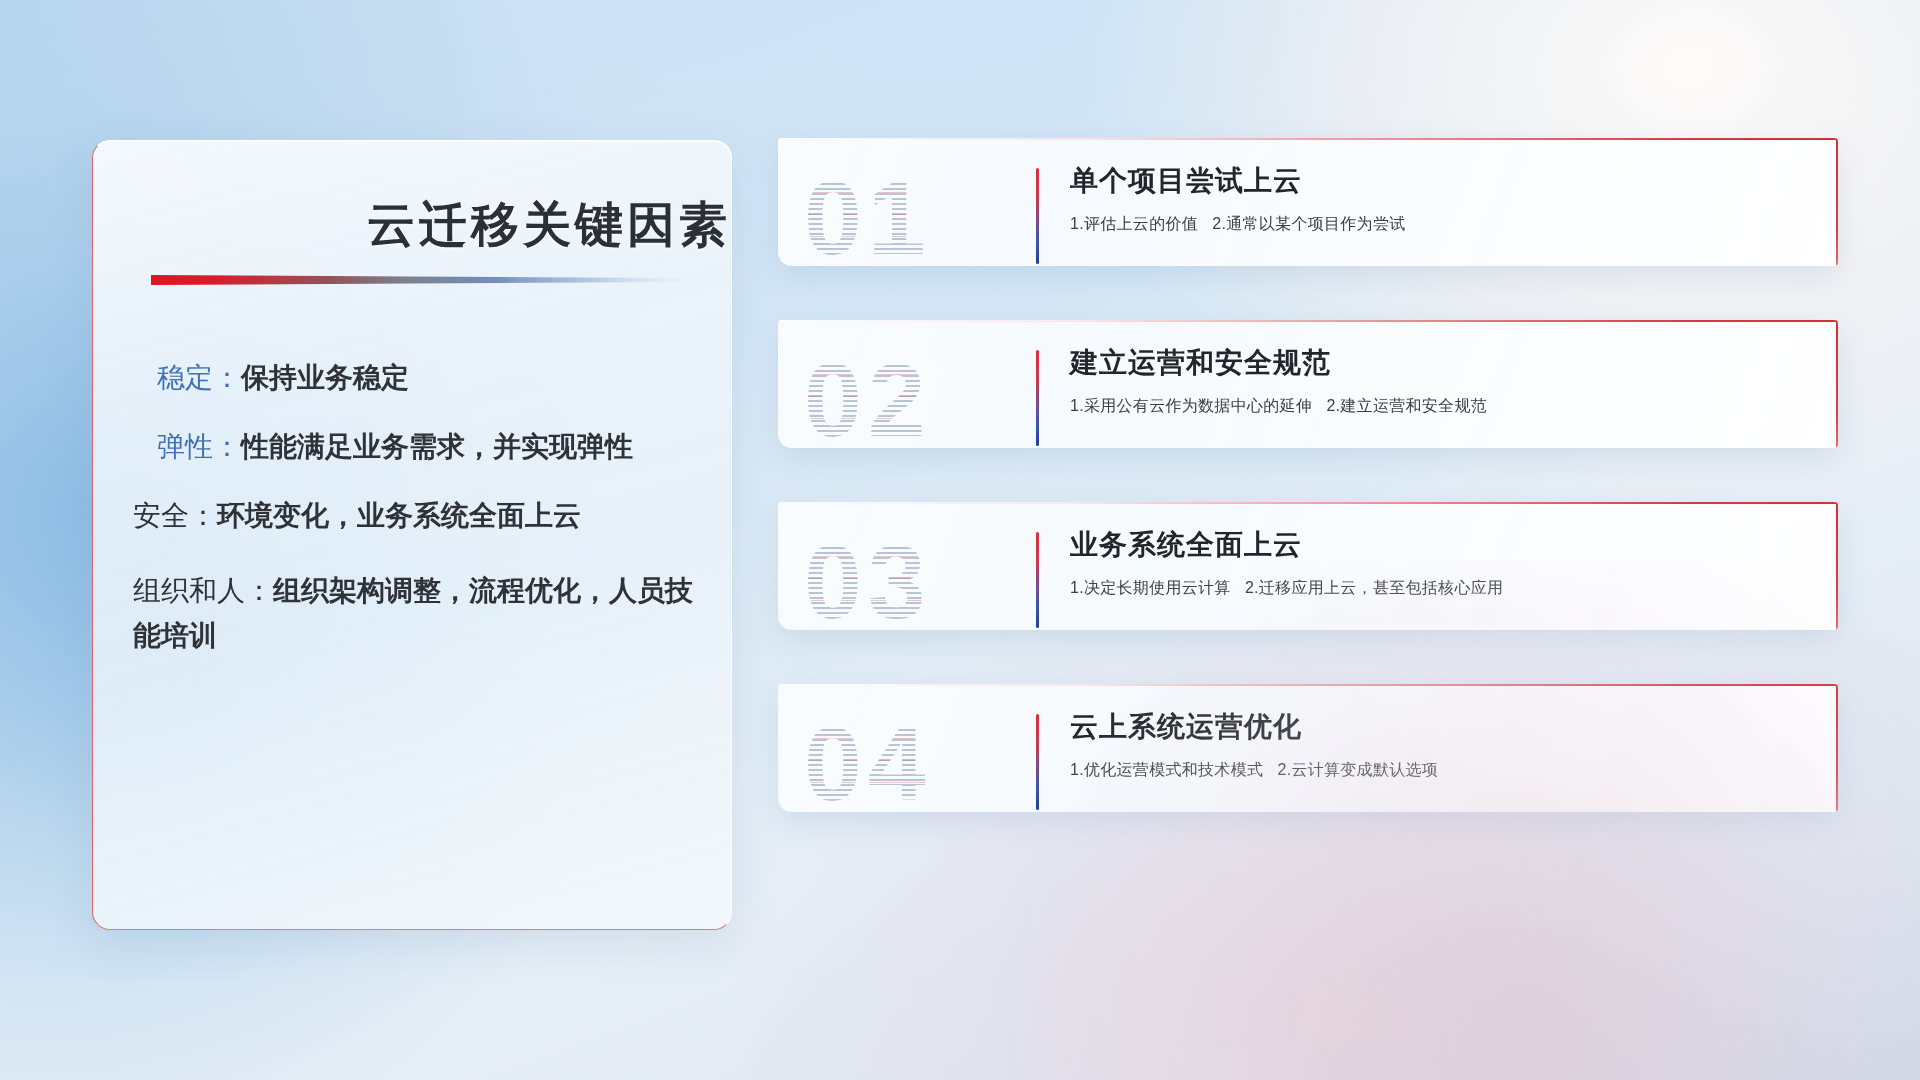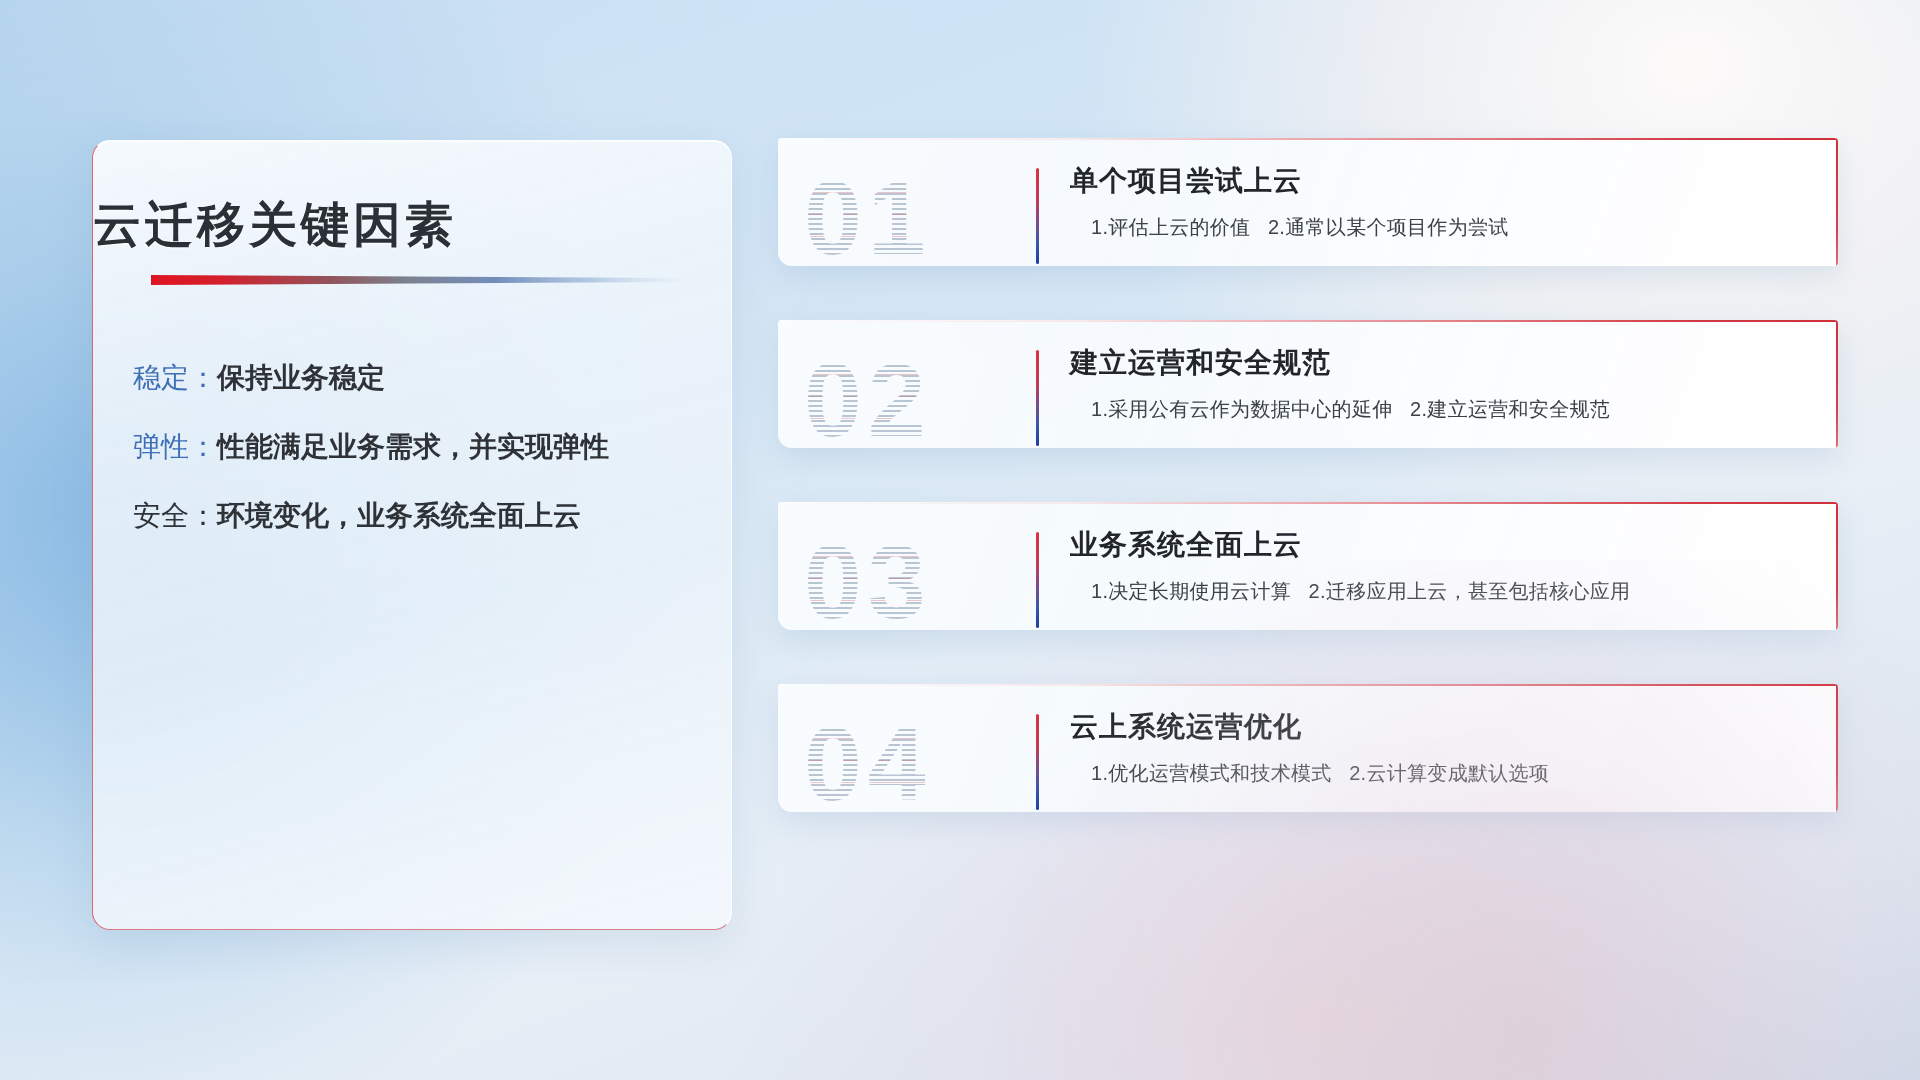--- a/index.html
+++ b/index.html
@@ -56,21 +56,21 @@
     border-left: 1.5px solid rgba(214,56,66,0.75);
     border-bottom: 1.5px solid rgba(214,56,66,0.65);
     box-shadow: 0 12px 40px rgba(110,150,190,0.18), inset 0 1px 0 rgba(255,255,255,0.9);
     backdrop-filter: blur(3px);
     overflow: hidden;
   }
 
   #panel-title {
     position: absolute;
     left: 0; right: 0; top: 52px;
-    text-align: left;
+    text-align: right;
     font-size: 48px;
     font-weight: 700;
     letter-spacing: 4px;
     color: #2b2f36;
     text-shadow: 0 1px 2px rgba(255,255,255,0.9);
   }
 
   #title-rule {
     position: absolute;
     left: 58px; top: 132px;
@@ -86,21 +86,21 @@
     display: block;
     font-size: 28px;
     line-height: 1.18;
     color: #2f3338;
     margin-bottom: 36px;
     white-space: nowrap;
   }
   .factor-row:last-child { margin-bottom: 0; }
 
   .factor-label { color: #2f3338; }
-  .factor-label.accent { color: #3f6fb5; }
+  .factor-label.accent { color: #3f6fb5; margin-left: 24px; }
   .factor-text { color: #2f3338; font-weight: bold; }
 
   .factor-row.wrapped { white-space: normal; line-height: 1.62; }
 
   
   #cards {
     position: absolute;
     left: 778px; top: 138px;
     width: 1060px;
   }
@@ -214,26 +214,25 @@
   .card-title {
     font-size: 28px;
     font-weight: 700;
     color: #22262c;
     letter-spacing: 1px;
     line-height: 1.2;
   }
 
   .card-sub {
     margin-top: 16px;
-    font-size: 20px;
+    font-size: 16px;
     color: #3c4148;
     letter-spacing: 0.3px;
     line-height: 1.3;
     white-space: pre;
-    margin-left: 21px;
   }
 </style>
 </head>
 <body>
 
 <div id="stage">
 
   <div id="left-panel">
 
     <div id="panel-title">云迁移关键因素</div>
@@ -250,20 +249,21 @@
           <stop offset="100%" stop-color="#c3d6e8" stop-opacity="0"></stop>
         </linearGradient>
       </defs>
       <polygon points="0,2 540,5 540,9 0,12" fill="url(#ruleGrad)"></polygon>
     </svg>
 
     <div id="factor-list">
         <div class="factor-row"><span class="factor-label accent">稳定：</span><span class="factor-text">保持业务稳定</span></div>
         <div class="factor-row"><span class="factor-label accent">弹性：</span><span class="factor-text">性能满足业务需求，并实现弹性</span></div>
         <div class="factor-row"><span class="factor-label">安全：</span><span class="factor-text">环境变化，业务系统全面上云</span></div>
+        <div class="factor-row wrapped"><span class="factor-label">组织和人：</span><span class="factor-text">组织架构调整，流程优化，人员技能培训</span></div>
       </div>
   </div>
 
   <div id="cards">
       <div class="step-card">
         <div class="card-top-rule"></div>
         <div class="card-right-rule"></div>
         <div class="card-number">01</div>
         <div class="card-number-tint">01</div>
         <div class="card-accent"></div>

